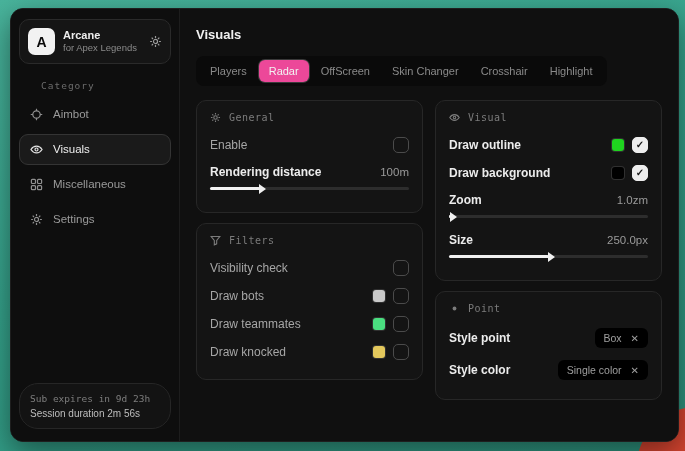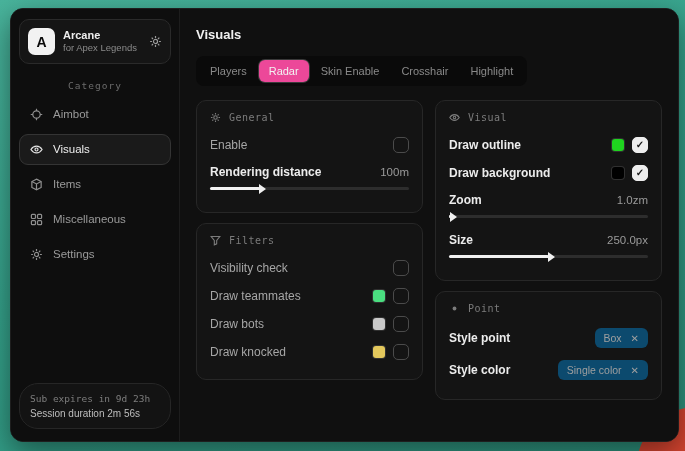--- a/index.html
+++ b/index.html
@@ -17,21 +17,21 @@
     box-shadow:0 10px 30px rgba(0,0,0,.45);
   }
   
   .sidebar { width:169px; flex:0 0 169px; border-right:1px solid #1d1d1d; padding:10px 8px 12px; display:flex; flex-direction:column; background:#0e0e0e; }
   .brand { border:1px solid #2a2a2a; background:#151515; border-radius:10px; padding:8px; display:flex; align-items:center; gap:8px; }
   .logo { width:27px; height:27px; background:#f2f2f2; border-radius:7px; color:#0a0a0a; font-weight:bold; font-size:14px; display:flex; align-items:center; justify-content:center; }
   .brand-text { flex:1; line-height:1.25; }
   .brand-name { color:#ededed; font-size:11px; font-weight:bold; }
   .brand-sub { color:#8b8b8b; font-size:9.5px; }
   .brand-gear { color:#9a9a9a; display:flex; }
-  .cat-label { font-family:"DejaVu Sans Mono", monospace; color:#6c6c6c; font-size:9.5px; letter-spacing:1px; margin:16px 22px 8px;text-align:center; }
+  .cat-label { font-family:"DejaVu Sans Mono", monospace; color:#6c6c6c; font-size:9.5px; letter-spacing:1px; margin:16px 22px 8px; }
   .nav-item { display:flex; align-items:flex-start; gap:10px; color:#9a9a9a; font-size:11.5px; padding:8px 10px; border:1px solid transparent; border-radius:9px; margin-bottom:4px; cursor:pointer; }
   .nav-item .ni-icon { display:flex; color:#8f8f8f; width:13px; justify-content:center; }
   .nav-item.active { color:#ededed; background:#1a1a1a; border-color:#343434; }
   .nav-item.active .ni-icon { color:#e0e0e0; }
   .spacer { flex:1; }
   .session-card { border:1px solid #262626; background:#131313; border-radius:19px; padding:9px 10px; }
   .sess-line1 { font-family:"DejaVu Sans Mono", monospace; color:#7d7d7d; font-size:9.5px; margin-bottom:4px; }
   .sess-line2 { color:#bdbdbd; font-size:10px; }
   
   .main { flex:1; padding:14px 16px; background:#101010; overflow:hidden; }
@@ -49,21 +49,21 @@
   .lbl-strong { color:#ececec; font-size:12px; font-weight:bold; }
   .val { color:#9a9a9a; font-size:11.5px; }
   .right-ctrls { display:flex; align-items:center; gap:8px; }
   .checkbox { width:16px; height:16px; border:1.5px solid #4b4b4b; border-radius:5px; background:transparent; cursor:pointer; display:flex; align-items:center; justify-content:center; }
   .checkbox.checked { background:#ededed; border-color:#ededed; color:#161616; font-size:10px; font-weight:bold; line-height:1; }
   .swatch { width:12px; height:12px; border-radius:3px; box-shadow:0 0 0 1px rgba(255,255,255,.12); cursor:pointer; }
   .slider { position:relative; height:10px; margin:2px 0 6px; cursor:pointer; }
   .slider .track { position:absolute; top:4px; left:0; right:0; height:3px; background:#2d2d2d; border-radius:2px; }
   .slider .fill { position:absolute; top:4px; left:0; height:3px; background:#f0f0f0; border-radius:2px; }
   .slider .thumb { position:absolute; top:0.5px; width:0; height:0; border-top:5px solid transparent; border-bottom:5px solid transparent; border-left:7px solid #f0f0f0; transform:translateX(-1px); }
-  .tag { display:inline-flex; align-items:center; gap:9px; background:#0c4a6e; border-radius:6px; padding:4px 9px; color:#9f9f9f; font-size:10.5px; cursor:pointer;text-align:right; }
+  .tag { display:inline-flex; align-items:center; gap:9px; background:#000000; border-radius:6px; padding:4px 9px; color:#9f9f9f; font-size:10.5px; cursor:pointer;text-align:right; }
   .tag .tag-x { color:#9f9f9f; font-size:10px; cursor:pointer; }
   svg { display:block; }
 </style>
 </head>
 <body>
 
 <div class="window">
 
   <div class="sidebar">
     <div class="brand">
@@ -95,29 +95,20 @@
     <div class="nav-item active">
       <span class="ni-icon">
         <svg width="13" height="13" viewBox="0 0 14 14" fill="none" stroke="currentColor" stroke-width="1.3">
           <path d="M1 7s2.2-3.6 6-3.6S13 7 13 7s-2.2 3.6-6 3.6S1 7 1 7z"></path>
           <circle cx="7" cy="7" r="1.6"></circle>
         </svg>
       </span>
       <span>Visuals</span>
     </div>
 
-    <div class="nav-item">
-      <span class="ni-icon">
-        <svg width="13" height="13" viewBox="0 0 14 14" fill="none" stroke="currentColor" stroke-width="1.3">
-          <path d="M7 1.2l5 2.6v6.4l-5 2.6-5-2.6V3.8z"></path>
-          <path d="M2 3.8l5 2.6 5-2.6M7 6.4V12.8"></path>
-        </svg>
-      </span>
-      <span>Items</span>
-    </div>
 
     <div class="nav-item">
       <span class="ni-icon">
         <svg width="13" height="13" viewBox="0 0 14 14" fill="none" stroke="currentColor" stroke-width="1.3">
           <rect x="1.5" y="1.5" width="4.4" height="4.4" rx="1"></rect>
           <rect x="8.1" y="1.5" width="4.4" height="4.4" rx="1"></rect>
           <rect x="1.5" y="8.1" width="4.4" height="4.4" rx="1"></rect>
           <rect x="8.1" y="8.1" width="4.4" height="4.4" rx="1"></rect>
         </svg>
       </span>
@@ -141,21 +132,22 @@
       <div class="sess-line2">Session duration 2m 56s</div>
     </div>
   </div>
 
   <div class="main">
     <div class="page-title">Visuals</div>
 
     <div class="tabbar">
       <div class="tab">Players</div>
       <div class="tab active">Radar</div>
-      <div class="tab">Skin Enable</div>
+      <div class="tab">OffScreen</div>
+      <div class="tab">Skin Changer</div>
       <div class="tab">Crosshair</div>
       <div class="tab">Highlight</div>
     </div>
 
     <div class="cols">
 
       <div class="col">
         <div class="panel">
           <div class="panel-head">
             <span class="ph-icon">
@@ -190,30 +182,30 @@
             </span>
             <span>Filters</span>
           </div>
           <div class="row">
             <span class="lbl-muted">Visibility check</span>
             <span class="right-ctrls">
               <span class="checkbox"></span>
             </span>
           </div>
           <div class="row">
+            <span class="lbl-muted">Draw bots</span>
+            <span class="right-ctrls">
+              <span class="swatch" style="background: rgb(201, 201, 201);"></span>
+              <span class="checkbox"></span>
+            </span>
+          </div>
+          <div class="row">
             <span class="lbl-muted">Draw teammates</span>
             <span class="right-ctrls">
               <span class="swatch" style="background: rgb(74, 222, 128);"></span>
-              <span class="checkbox"></span>
-            </span>
-          </div>
-          <div class="row">
-            <span class="lbl-muted">Draw bots</span>
-            <span class="right-ctrls">
-              <span class="swatch" style="background: rgb(201, 201, 201);"></span>
               <span class="checkbox"></span>
             </span>
           </div>
           <div class="row">
             <span class="lbl-muted">Draw knocked</span>
             <span class="right-ctrls">
               <span class="swatch" style="background: rgb(227, 200, 92);"></span>
               <span class="checkbox"></span>
             </span>
           </div>

